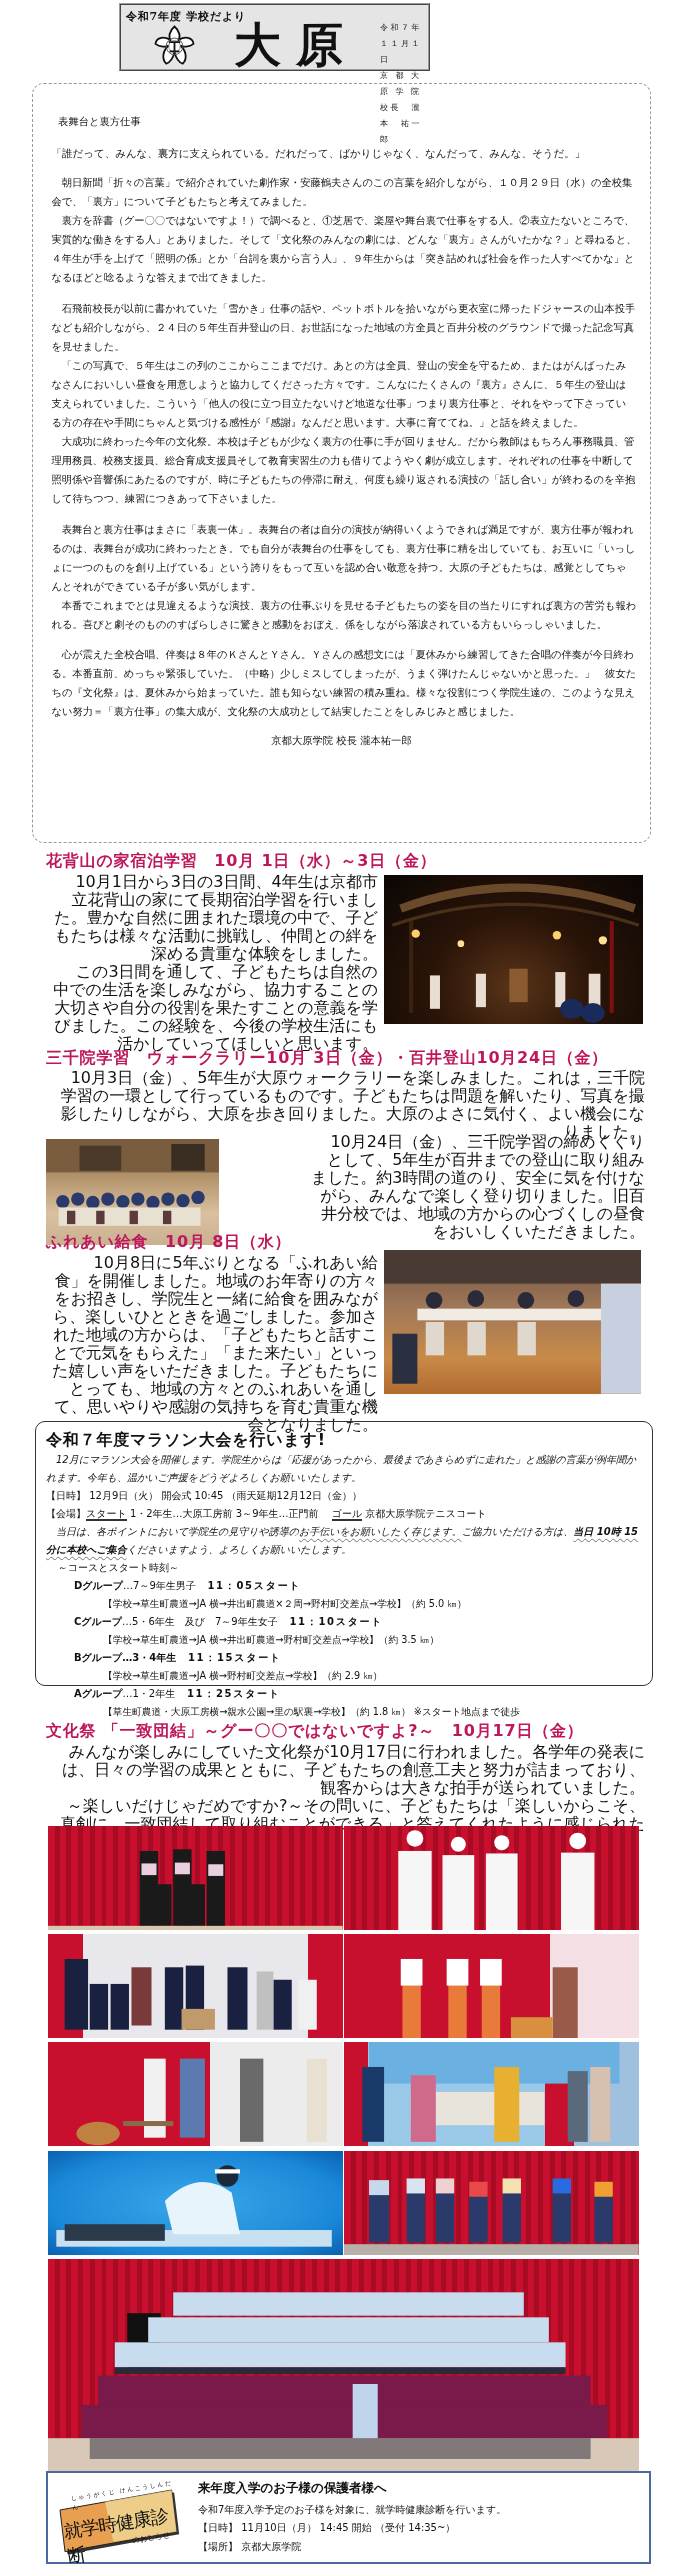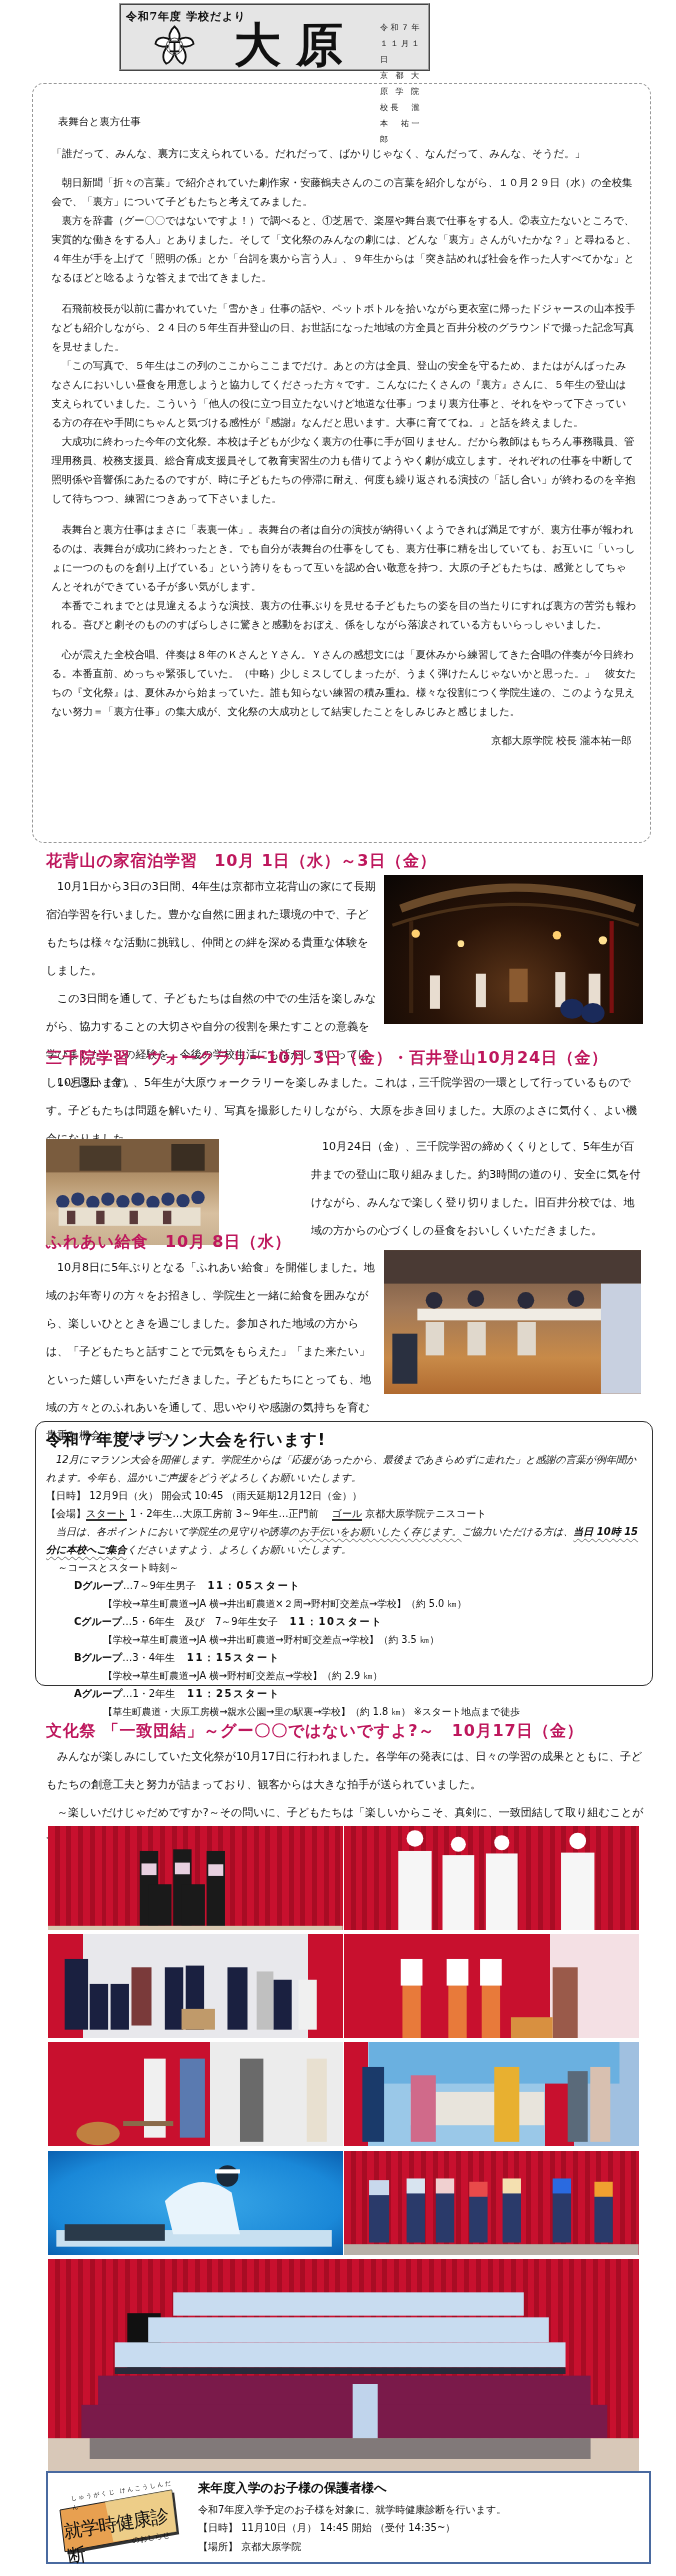--- a/index.html
+++ b/index.html
@@ -12,25 +12,25 @@
   .masthead .crest { position: absolute; left: 32px; top: 18.4px; width: 43px; height: 43px; }
   .masthead .title { position: absolute; left: 113px; top: 15px; font-size: 47px; font-family: "DejaVu Serif", serif; font-weight: bold; letter-spacing: 15px; line-height: 50px; }
   .masthead .meta { position: absolute; left: 259px; top: 15px; font-size: 8px; line-height: 16px; letter-spacing: 2.5px; color: #222; font-family: "DejaVu Serif", serif; }
 
   
   .essay { position: absolute; left: 32px; top: 83px; width: 619px; height: 760px; border: 0.8px dashed #999; border-radius: 11.7px; padding: 18.4px 13.4px 8.3px 18.4px; font-family: "DejaVu Serif", serif; font-size: 10.3px; line-height: 19px; }
   .essay .e-title { margin-left: 6.7px; margin-bottom: 13px; margin-top: 10px; }
   .essay .quote { margin-bottom: 10px; font-size: 10.5px; }
   .essay p { text-indent: 1em; }
   .essay .gap { height: 11.7px; }
-  .essay .sign { text-align: right; margin-top: 10px; margin-right: 5px; }
+  .essay .sign { text-align: center; margin-top: 10px; margin-right: 5px; }
 
   
   .sec-title { position: absolute; font-size: 16px; font-weight: bold; color: #be185d; letter-spacing: 0.8px; white-space: nowrap; font-family: "DejaVu Sans", sans-serif; }
-  .sec-body { position: absolute; font-size: 11px; line-height: 28px; color: #111; }
+  .sec-body { position: absolute; font-size: 16px; line-height: 18px; color: #111; text-align: right; }
   .sec-body p { text-indent: 1em; }
   .photo { position: absolute; overflow: hidden; }
 
   
   .marathon { position: absolute; left: 35px; top: 1421px; width: 618px; height: 265px; border: 1.3px solid #333; border-radius: 10px; padding: 6.7px 10px; font-size: 10px; line-height: 18px; }
   .marathon .m-title { font-size: 16px; font-weight: bold; letter-spacing: 0.8px; line-height: 22px; }
   .marathon p.ind { text-indent: 1em; font-style: italic; }
   .u2 { border-bottom: 2.5px double #333; }
   .uw { text-decoration: underline wavy #777; text-underline-offset: 2.5px; }
   .marathon .course-head { margin-left: 11.7px; }
@@ -179,21 +179,21 @@
   </div>
   <p class="ind">
     <span>当日は、各ポイントにおいて学院生の見守りや誘導の</span><span class="uw">お手伝いをお願いしたく存じます。</span><span>ご協力いただける方は、</span><span class="uw" style="font-weight:bold;">当日 10時 15 分に本校へご集合</span><span>くださいますよう、よろしくお願いいたします。</span>
   </p>
   <div class="course-head">～コースとスタート時刻～</div>
   <div>
     <div class="grp"><span>Dグループ</span><span style="font-weight:normal">…7～9年生男子</span><span class="time">11：05スタート</span></div>
     <div class="route">【学校→草生町農道→JA 横→井出町農道×２周→野村町交差点→学校】（約 5.0 ㎞）</div>
     <div class="grp"><span>Cグループ</span><span style="font-weight:normal">…5・6年生　及び　7～9年生女子</span><span class="time">11：10スタート</span></div>
     <div class="route">【学校→草生町農道→JA 横→井出町農道→野村町交差点→学校】（約 3.5 ㎞）</div>
-    <div class="grp"><span>Bグループ</span><span style="font-weight:normal">…3・4年生</span><span class="time">11：15スタート</span></div>
+    <div class="grp"><span>Bグループ</span><span style="font-weight:bold">…3・4年生</span><span class="time">11：15スタート</span></div>
     <div class="route">【学校→草生町農道→JA 横→野村町交差点→学校】（約 2.9 ㎞）</div>
     <div class="grp"><span>Aグループ</span><span style="font-weight:normal">…1・2年生</span><span class="time">11：25スタート</span></div>
     <div class="route">【草生町農道・大原工房横→親水公園→里の駅裏→学校】（約 1.8 ㎞） ※スタート地点まで徒歩</div>
   </div>
 </div>
 
 <div class="sec-title" style="left:46px;top:1721px;">文化祭 「一致団結」～グー〇〇ではないですよ?～　10月17日（金）</div>
 <div class="sec-body" style="left:46px;top:1743px;width:599px;">
   <p>みんなが楽しみにしていた文化祭が10月17日に行われました。各学年の発表には、日々の学習の成果とともに、子どもたちの創意工夫と努力が詰まっており、観客からは大きな拍手が送られていました。</p>
   <p>～楽しいだけじゃだめですか?～その問いに、子どもたちは「楽しいからこそ、真剣に、一致団結して取り組むことができる」と答えてくれたように感じられた文化祭でした。</p>

